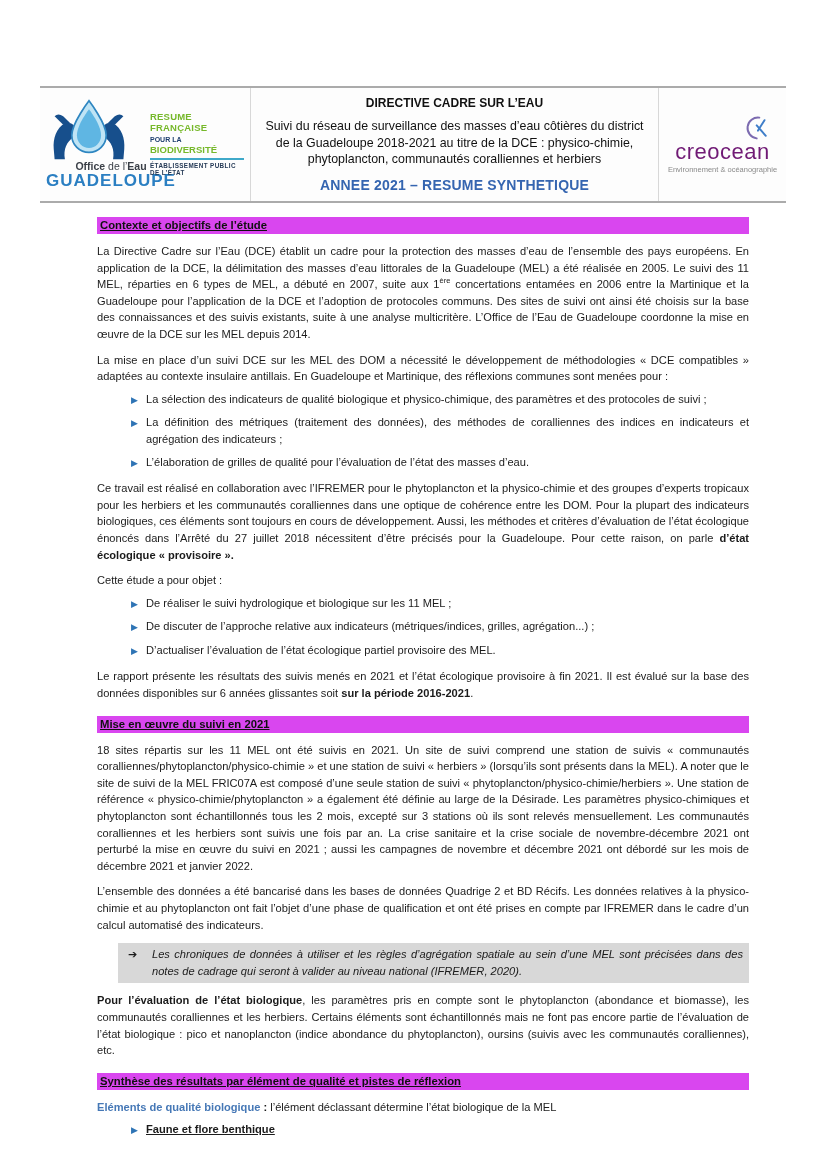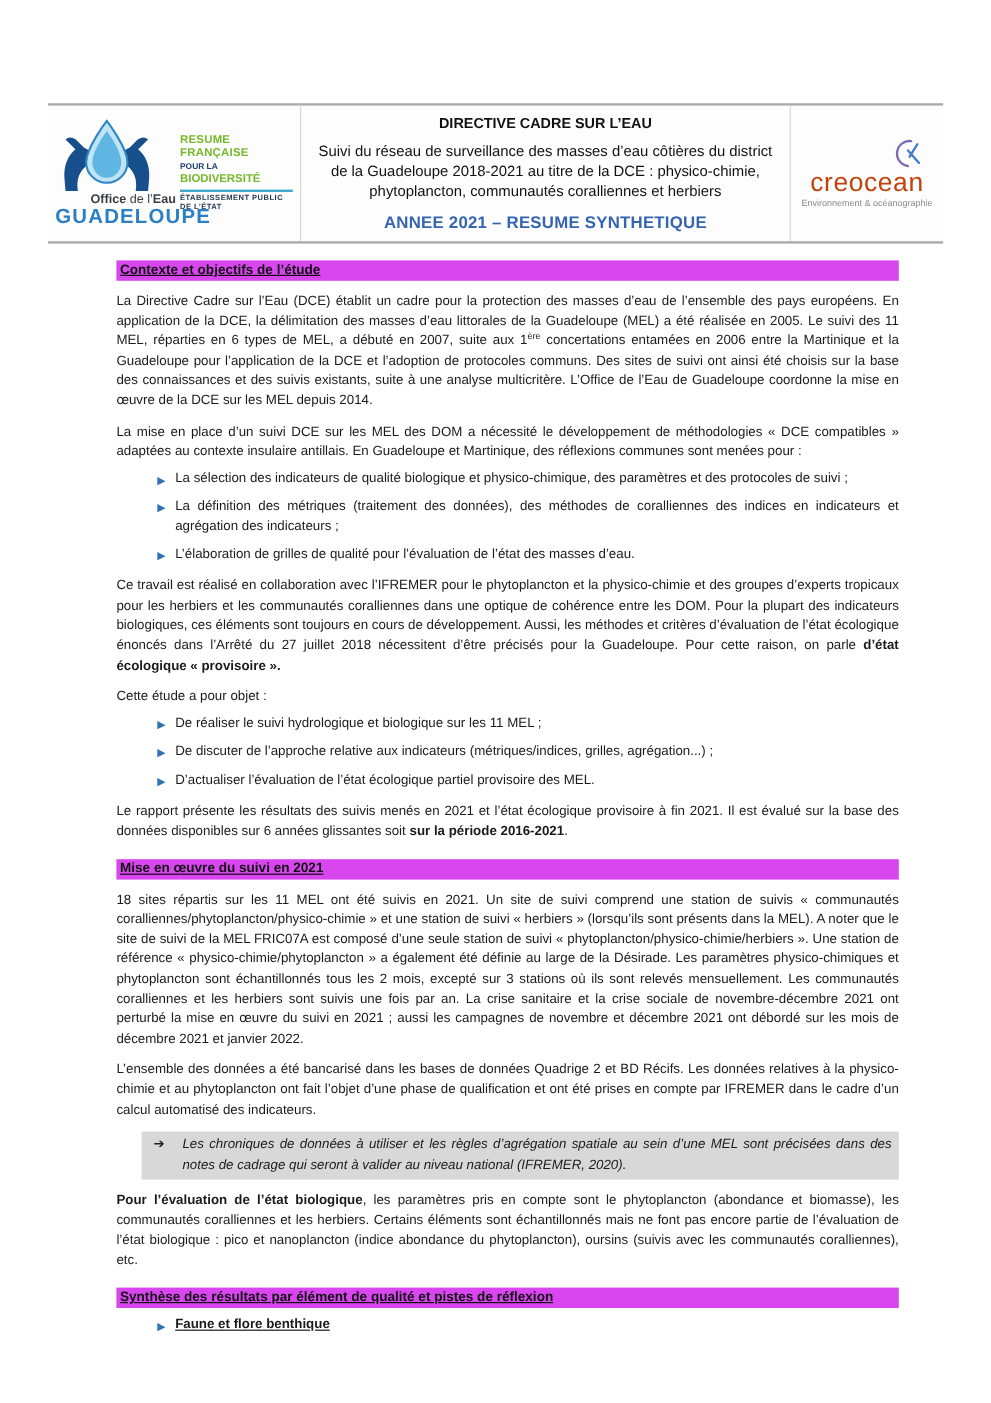--- a/index.html
+++ b/index.html
@@ -36,21 +36,21 @@
   
   .afb{margin-left:8px;line-height:1.15;}
   .afb-l1{font-size:9.5px;font-weight:bold;color:#76b82a;letter-spacing:.2px;}
   .afb-l2{font-size:9.5px;font-weight:bold;color:#76b82a;}
   .afb-l2 .small{font-size:7px;color:#1d3e6e;font-weight:bold;}
   .afb-rule{height:2px;background:#3fa9c9;margin:2px 0;}
   .afb-l3{font-size:6.3px;font-weight:bold;color:#253a56;letter-spacing:.4px;}
   
   .creo{display:flex;flex-direction:column;align-items:center;}
   .creo-sym{align-self:flex-end;margin-right:6px;}
-  .creo-word{font-size:22px;color:#c2410c;letter-spacing:.5px;line-height:1;}
+  .creo-word{font-size:22px;color:#701a75;letter-spacing:.5px;line-height:1;}
   .creo-tag{font-size:7.5px;color:#8a8a8a;margin-top:2px;}
   
   .doc-title{font-size:12px;font-weight:bold;color:#111;margin-bottom:8px;}
   .doc-subtitle{font-size:12.4px;color:#111;line-height:1.32;}
   .doc-edition{font-size:14px;font-weight:bold;color:#3565b0;margin-top:9px;letter-spacing:.2px;}
   
   .content{position:absolute;left:97px;top:217px;width:652px;}
   .band{
     background:#d946ef;
     font-size:11.3px;font-weight:bold;color:#101010;
@@ -183,20 +183,21 @@
     <div class="note">
       <span class="narr">➔</span>
       <span class="ntxt">Les chroniques de données à utiliser et les règles d’agrégation spatiale au sein d’une MEL sont précisées dans des notes de cadrage qui seront à valider au niveau national (IFREMER, 2020).</span>
     </div>
 
 
     <p class="p"><span class="lead-bold">Pour l’évaluation de l’état biologique</span><span>, les paramètres pris en compte sont le phytoplancton (abondance et biomasse), les communautés coralliennes et les herbiers. Certains éléments sont échantillonnés mais ne font pas encore partie de l’évaluation de l’état biologique : pico et nanoplancton (indice abondance du phytoplancton), oursins (suivis avec les communautés coralliennes), etc.</span></p>
 
     <div class="band"><span>Synthèse des résultats par élément de qualité et pistes de réflexion</span></div>
 
+    <p class="p"><span class="lead-blue">Eléments de qualité biologique</span><span class="b"> : </span><span>l’élément déclassant détermine l’état biologique de la MEL</span></p>
 
     <div class="bullets">
       <div class="bullet bullet-strong">
         <span class="arr">▶</span>
         <span class="btxt">Faune et flore benthique</span>
       </div>
     </div>
 
   </div>
 </div>

